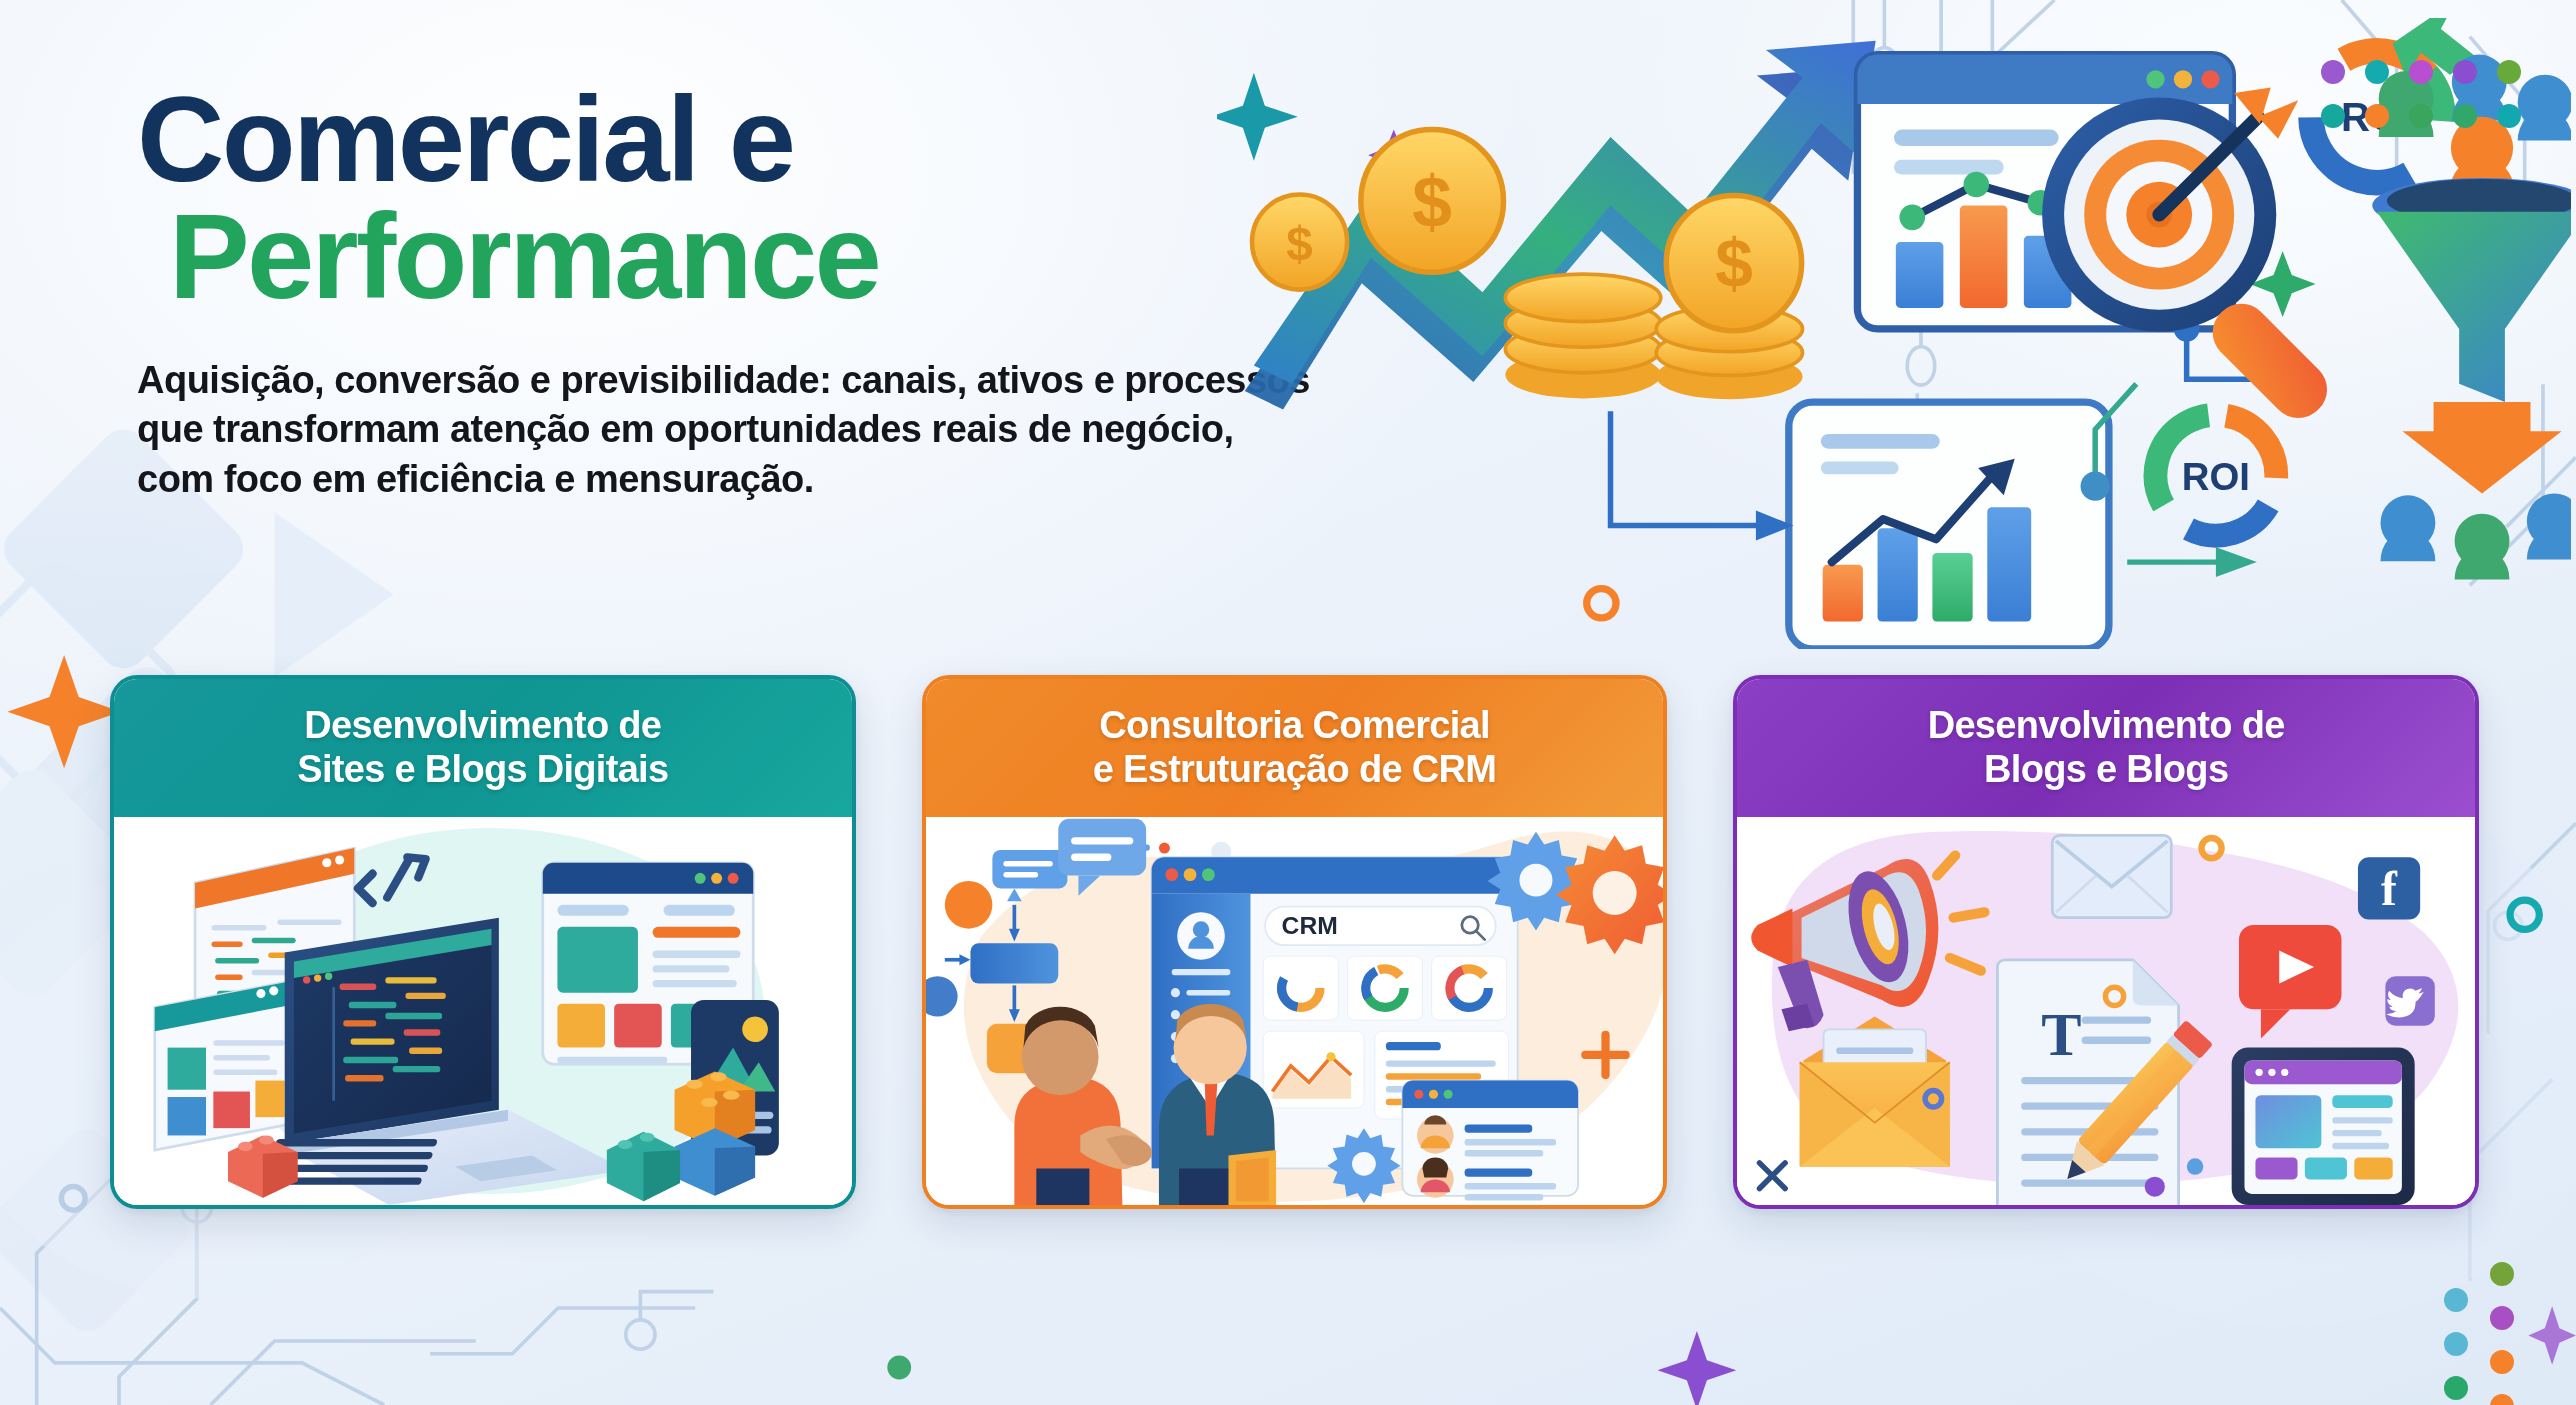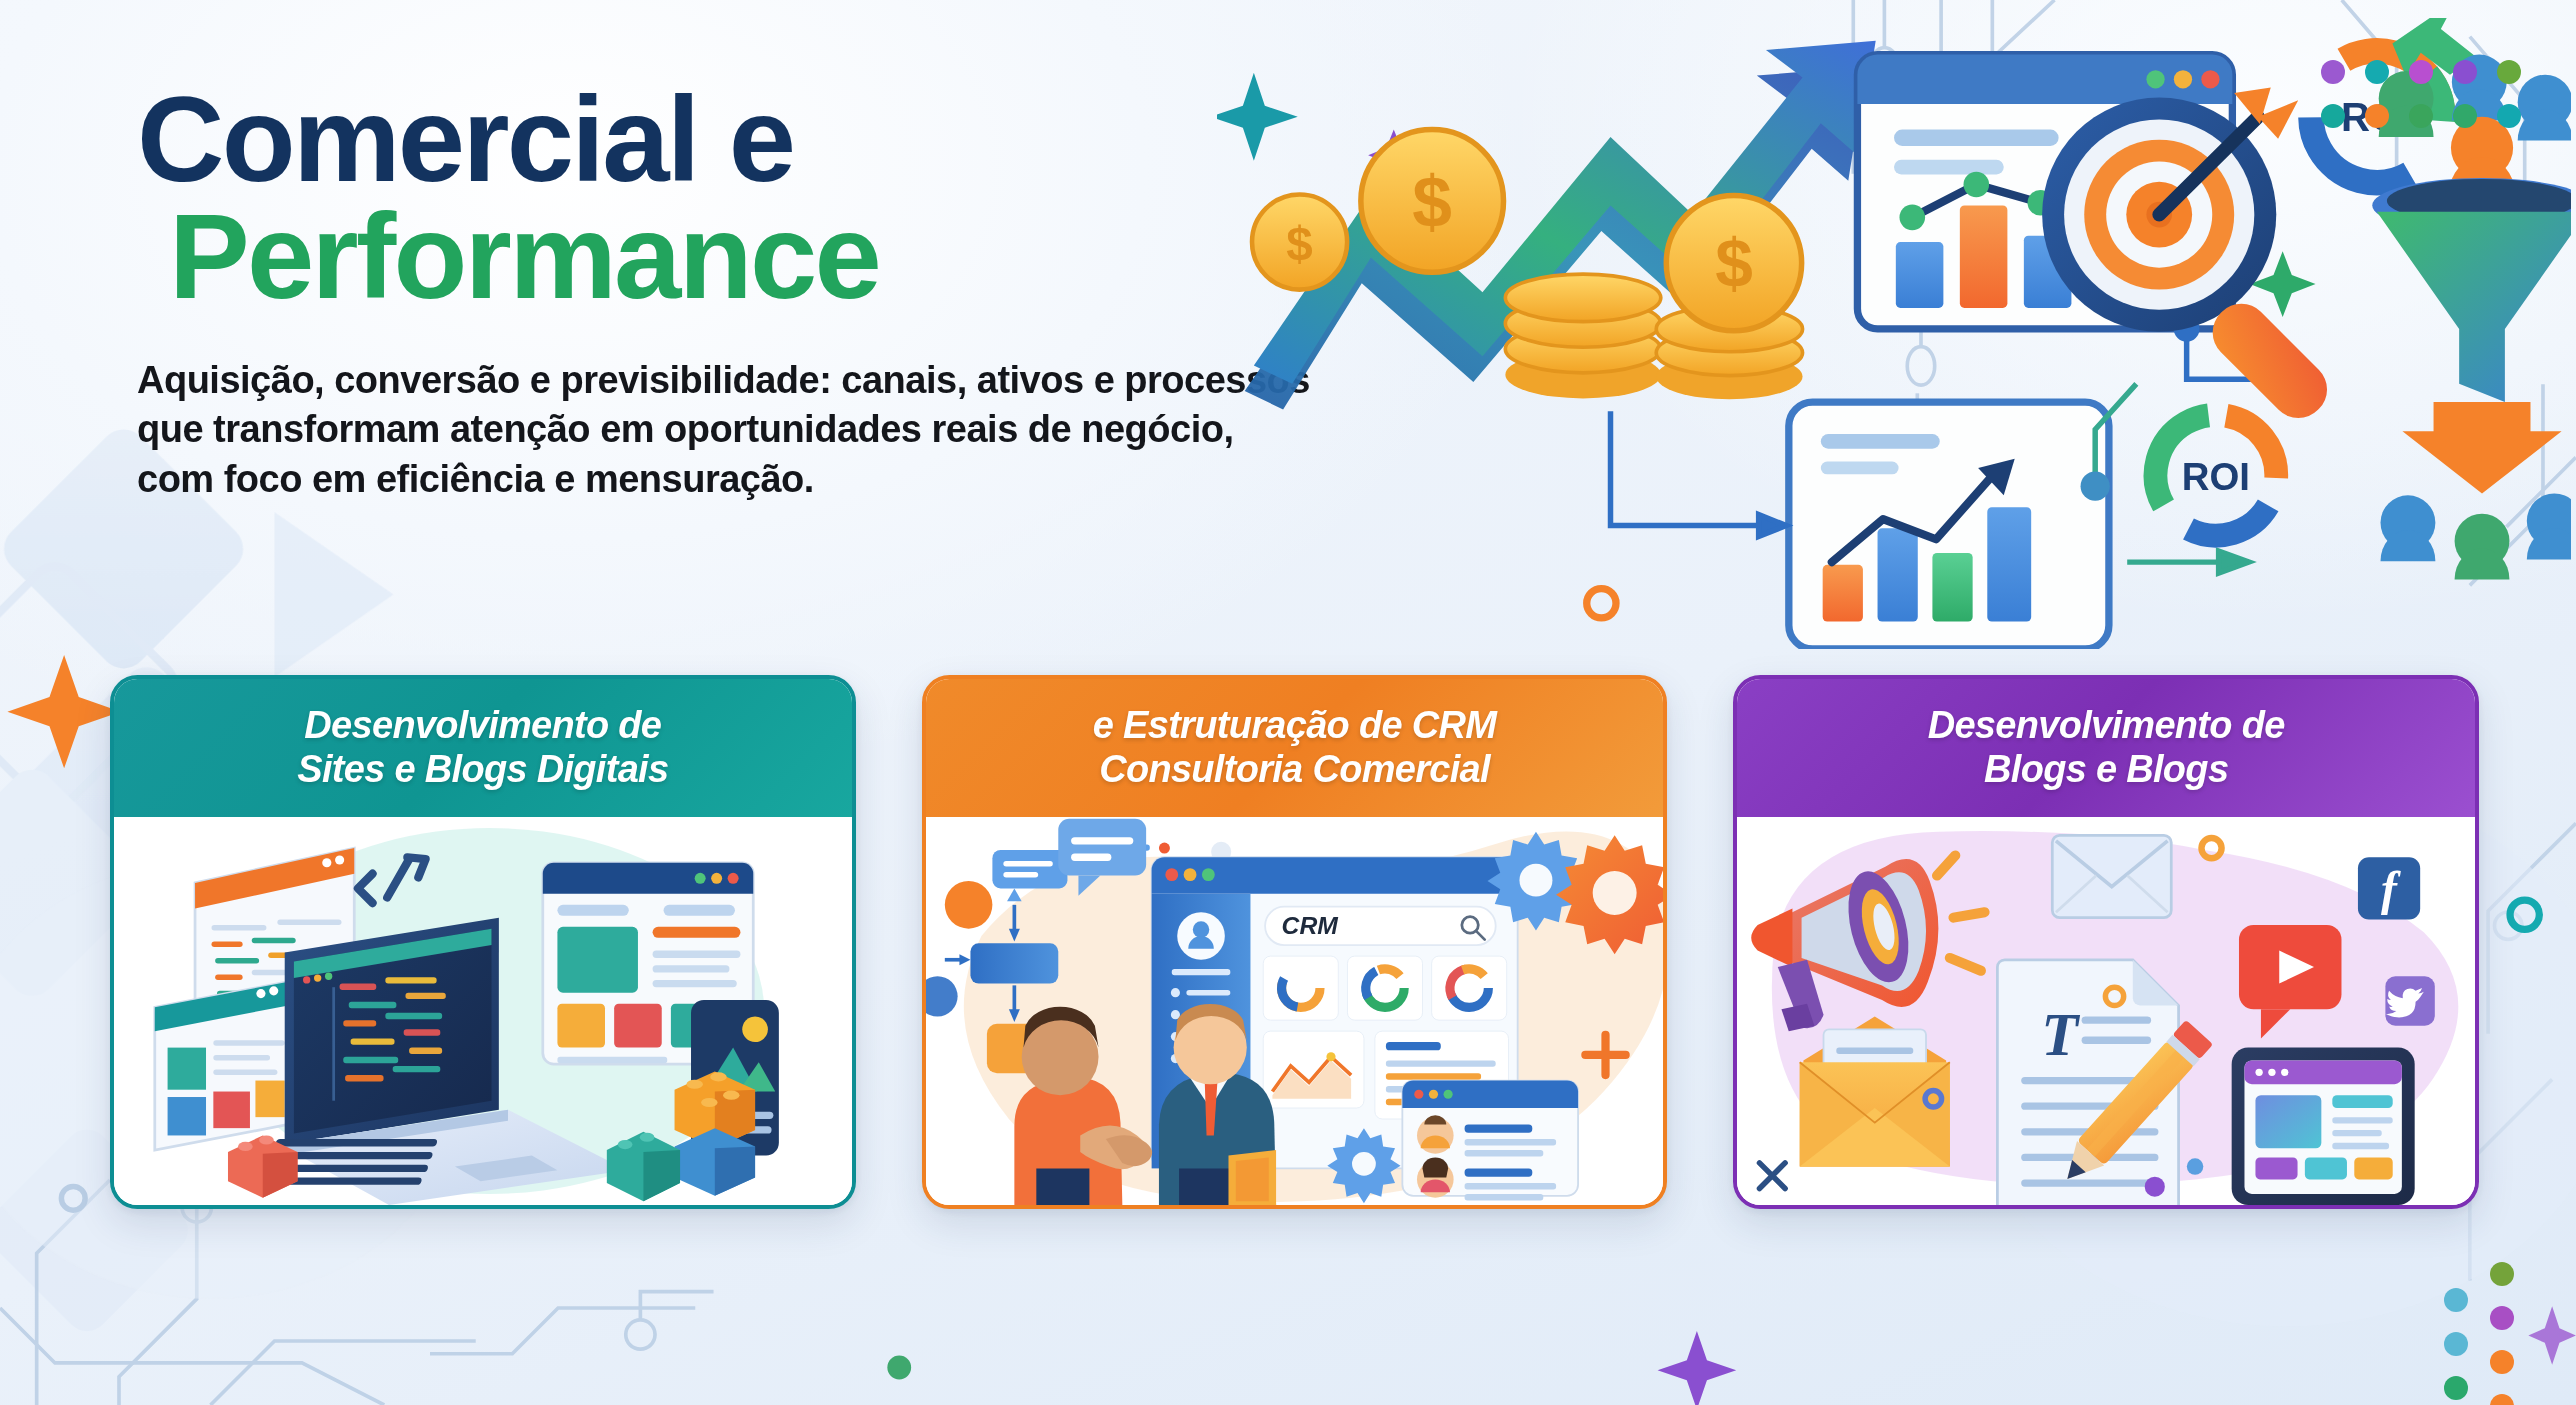--- a/index.html
+++ b/index.html
@@ -38,21 +38,21 @@
 
   
   .cards {
     position:absolute; left:110px; top:675px;
     width:2369px; display:flex; gap:66px;
   }
   .card {
     width:746px; border-radius:27.4px; overflow:hidden;
     background:#ffffff;
     box-shadow:0 14.6px 37px rgba(29,54,96,.13), 0 2.7px 9.1px rgba(29,54,96,.07);
-    display:flex; flex-direction:column;font-style:italic;
+    display:flex; flex-direction:column;
   }
   .card.teal   { border:4.6px solid #0d8e93; }
   .card.orange { border:4.6px solid #ef8022; }
   .card.purple { border:4.6px solid #7c2fb4; }
 
   .card-head {
     padding:24px 22px 25.6px; text-align:center;
     color:#ffffff; font-weight:800; font-size:38px;
     line-height:1.16; letter-spacing:-0.7px;
     text-shadow:0 1.8px 4.6px rgba(0,0,0,.17);
@@ -511,22 +511,22 @@
               <ellipse cx="19" cy="12" rx="8" ry="5" fill="#f4897a"></ellipse>
                 <ellipse cx="42" cy="5" rx="8" ry="5" fill="#f4897a"></ellipse>
             </g>
           </g>
         </svg>
       </div>
     </div>
 
     <div class="card orange">
       <div class="card-head">
+        <div>Consultoria Comercial</div>
         <div>e Estruturação de CRM</div>
-        <div>Consultoria Comercial</div>
       </div>
       <div class="card-body">
         <svg class="card-art" viewBox="0 0 805 424">
           <defs>
             <linearGradient id="crmG" x1="0" y1="0" x2="1" y2="0">
                 <stop offset="0" stop-color="#2f6fc4"></stop>
                 <stop offset="1" stop-color="#4f93dd"></stop>
               </linearGradient>
             <linearGradient id="gearO" x1="0" y1="0" x2="1" y2="1">
                 <stop offset="0" stop-color="#f58b34"></stop>

